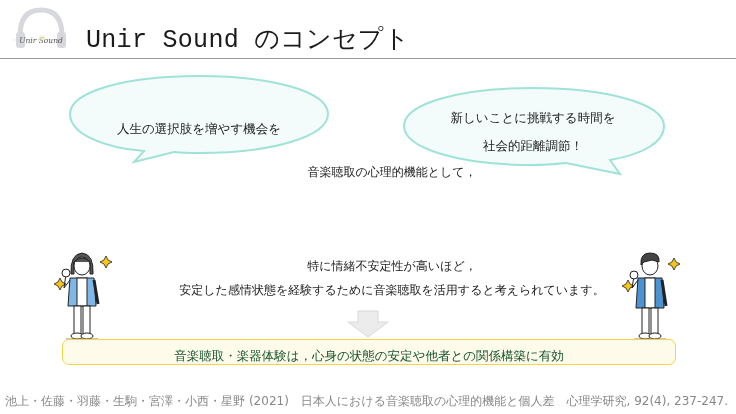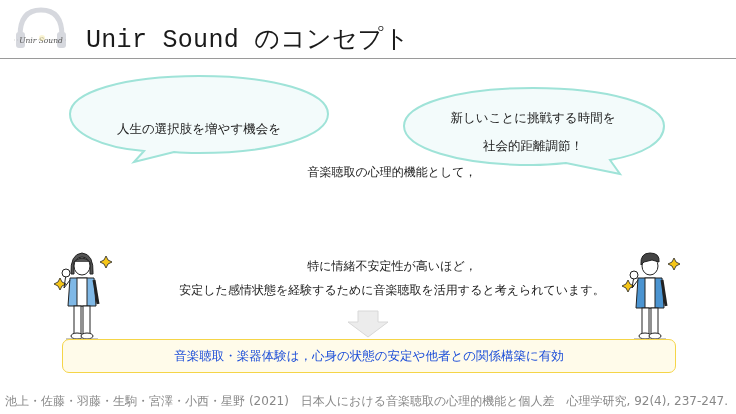--- a/index.html
+++ b/index.html
@@ -27,21 +27,21 @@
 
   
   .figure { position: absolute; width: 60px; height: 90px; }
   .fig-left { left: 52px; top: 248px; }
   .fig-right { left: 620px; top: 248px; }
 
   
   .arrow { position: absolute; left: 344px; top: 310px; width: 48px; height: 28px; }
 
   
-  .conclusion { position: absolute; left: 62px; top: 339px; width: 614px; height: 34px; background: #fffbea; border: 1.5px solid #f5d548; border-radius: 7px; text-align: center; line-height: 31px; font-size: 12.5px; color: #1d4ed8; }
+  .conclusion { position: absolute; left: 62px; top: 339px; width: 614px; height: 26px; background: #fffbea; border: 1.5px solid #f5d548; border-radius: 7px; text-align: center; line-height: 31px; font-size: 12.5px; color: #14532d; }
 
   
   .citation { position: absolute; right: 8px; top: 393px; font-size: 12px; color: #888; white-space: nowrap; }
 </style>
 </head>
 <body>
 
 <div class="slide">
 
   <div class="logo">

